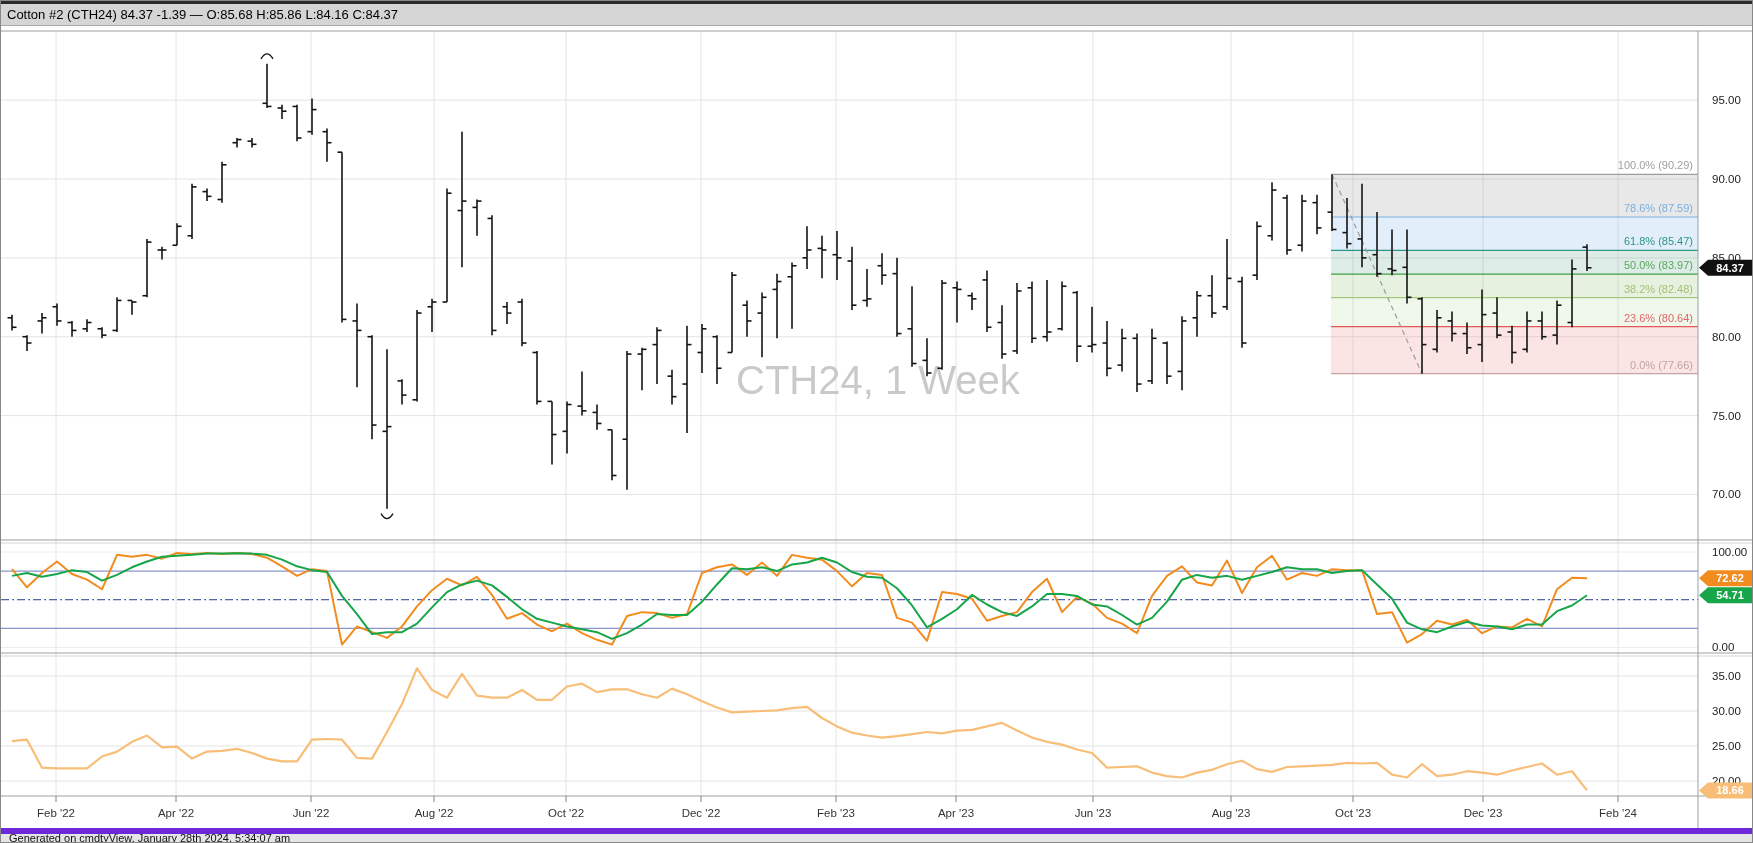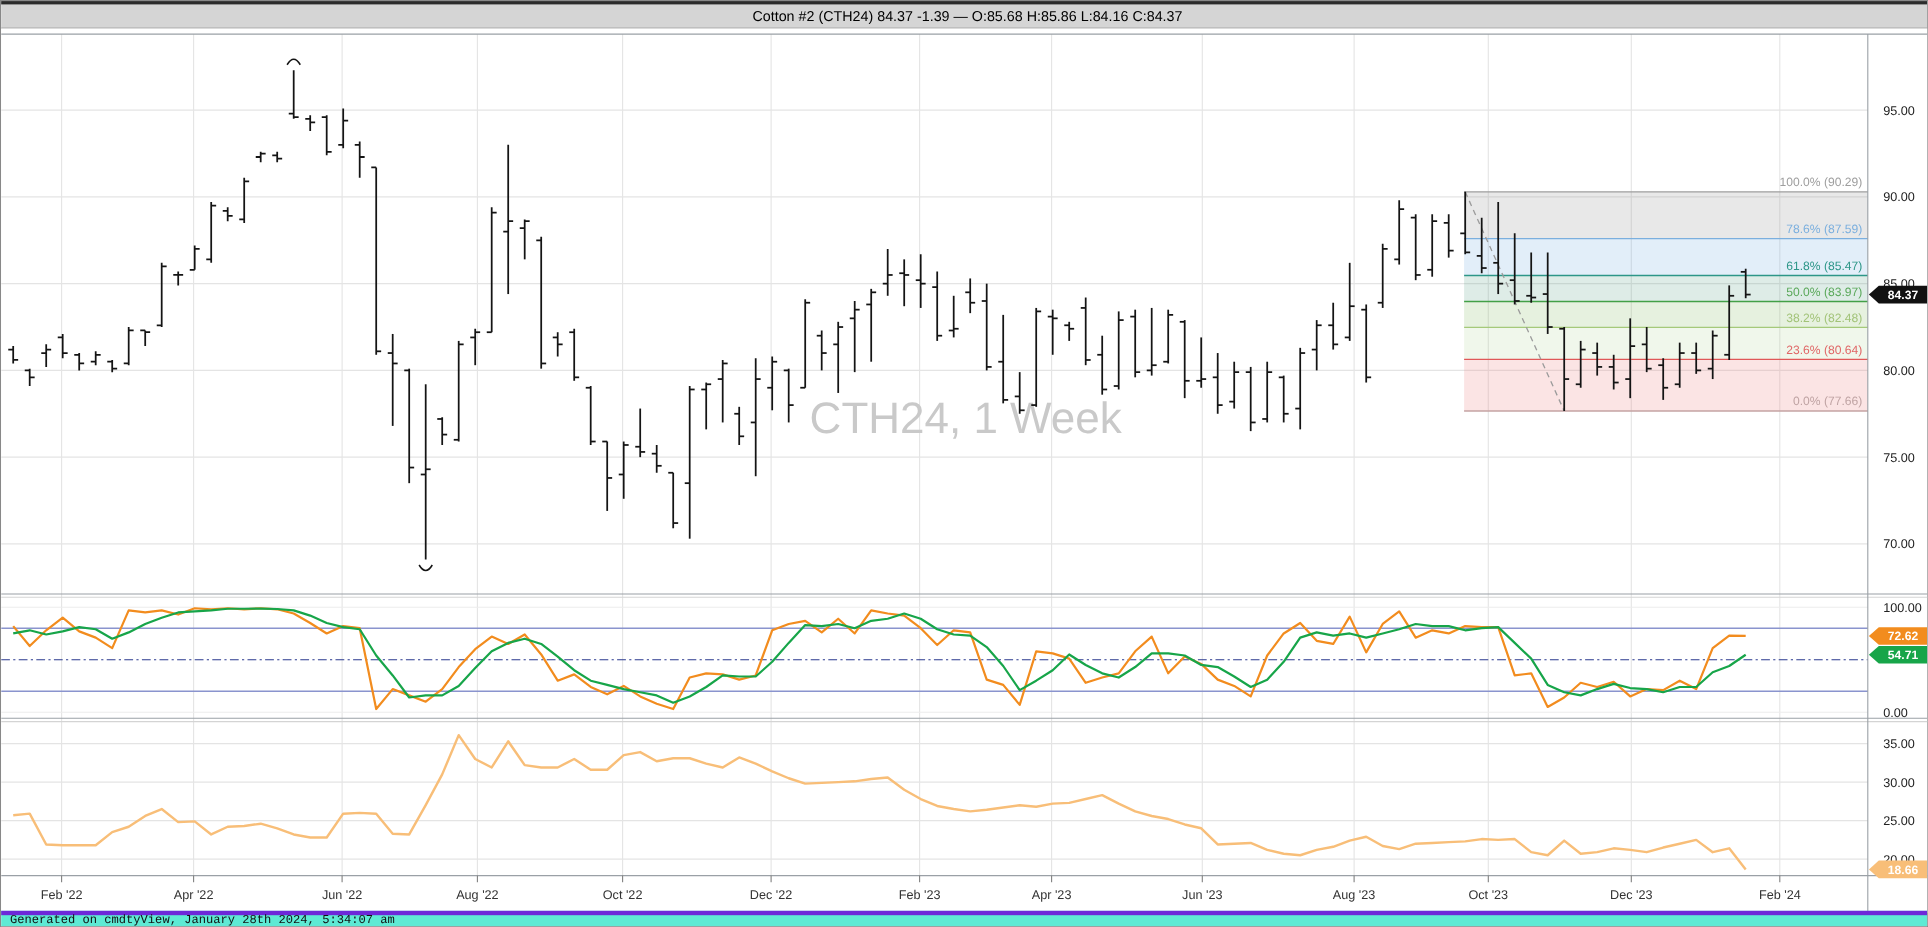--- a/index.html
+++ b/index.html
@@ -1,25 +1,25 @@
 <!DOCTYPE html>
 <html><head>
 <meta charset="utf-8">
 <style>
   html,body{margin:0;padding:0;background:#fff;}
   .app{position:relative;width:1753px;height:843px;font-family:"Liberation Sans",sans-serif;
        background:#fff;overflow:hidden;border:1px solid #888;box-sizing:border-box;}
   .title-bar{position:absolute;top:0;left:0;width:100%;height:25px;background:#d5d5d5;
        border-top:3px solid #2b2b2b;border-bottom:1px solid #a9a9a9;box-sizing:border-box;
-       display:flex;align-items:center;justify-content:center;}
+       display:flex;align-items:center;}
   .title-bar span{padding-left:6px;font-size:13px;color:#000;}
   .chart-area{position:absolute;top:25px;left:0;width:1753px;height:804px;background:#fff;}
   svg{display:block;}
-  .status-bar{position:absolute;left:0;bottom:0;width:100%;height:14px;background:#5eead4;
-       border-top:4px solid #6d28d9;box-sizing:border-box;display:flex;align-items:center;font-family:Liberation Mono, monospace;}
+  .status-bar{position:absolute;left:0;bottom:0;width:100%;height:14px;background:#e5e5e5;
+       border-top:6px solid #6d28d9;box-sizing:border-box;display:flex;align-items:center;}
   .status-bar span{padding-left:8px;font-size:11px;color:#111;}
 </style>
 </head>
 <body>
 
 <div class="app">
   <div class="title-bar">
     <span>Cotton #2 (CTH24) 84.37 -1.39 — O:85.68 H:85.86 L:84.16 C:84.37</span>
   </div>
   <div class="chart-area">

